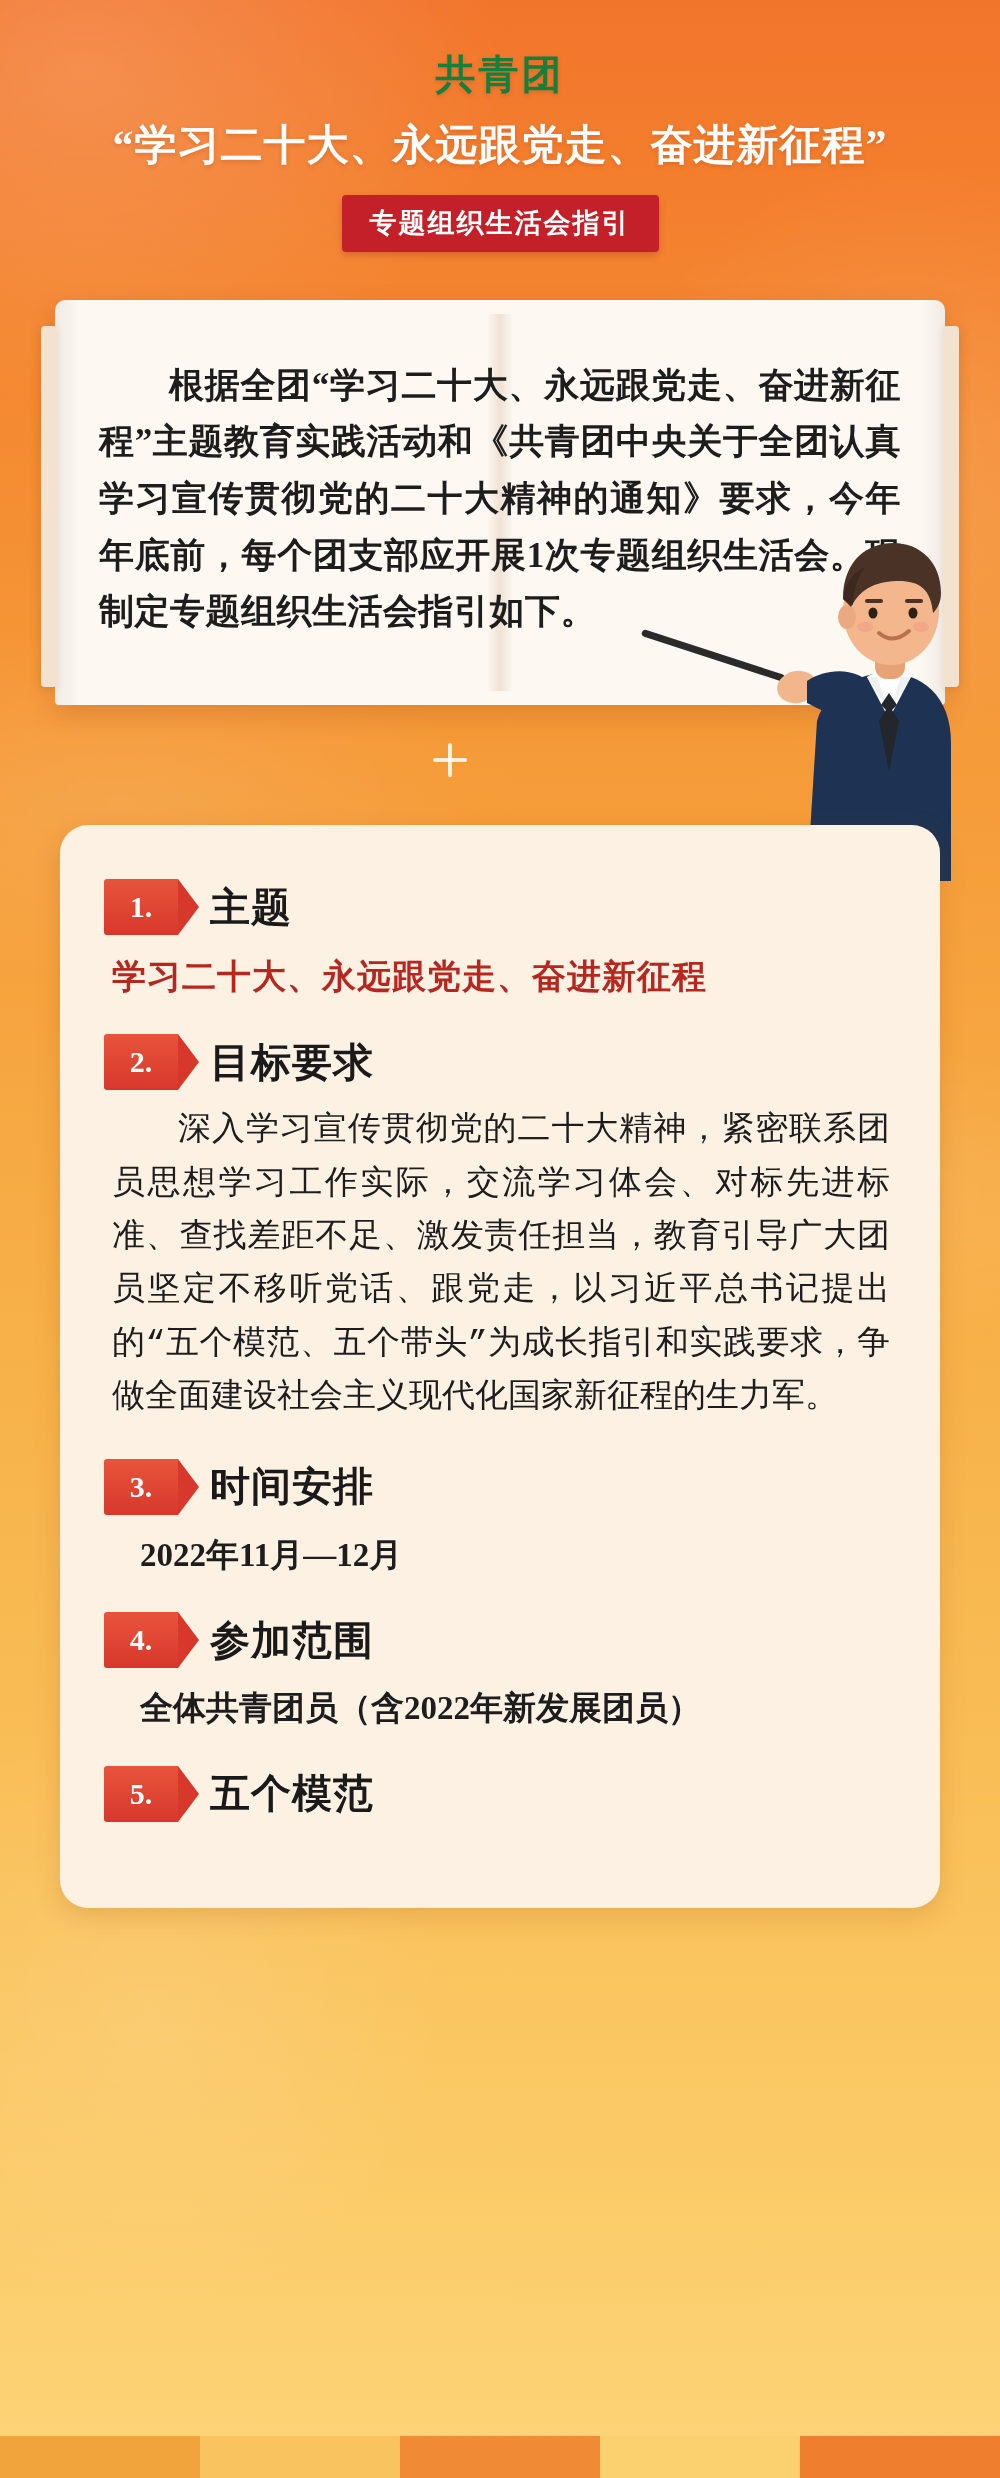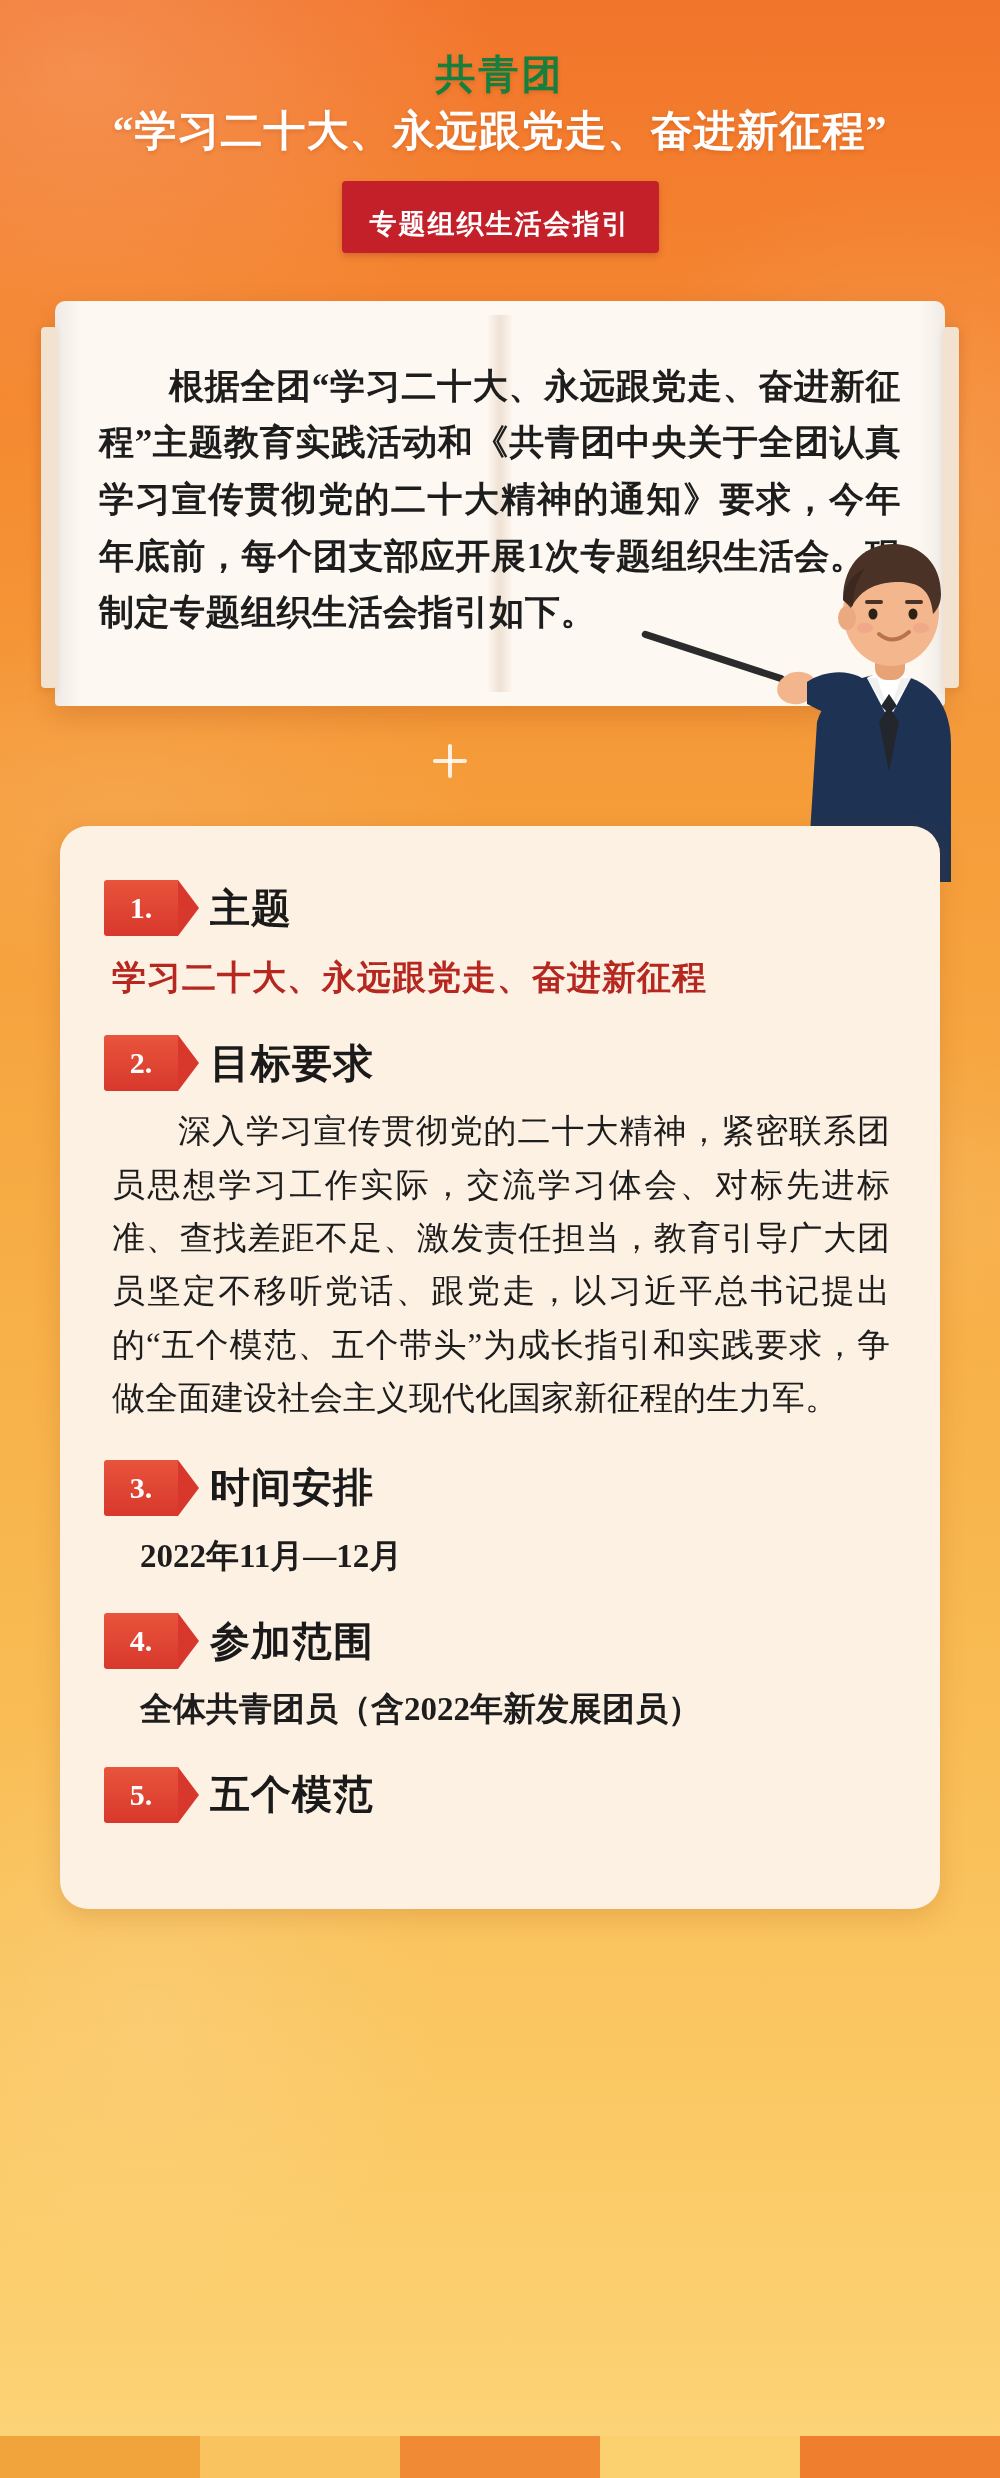--- a/index.html
+++ b/index.html
@@ -55,37 +55,37 @@
     line-height: 1.15;
     text-shadow: 0 2px 4px rgba(170,60,10,0.28);
   }
   .title-line2 {
     font-family: "Liberation Serif", serif;
     font-weight: bold;
     font-size: 42px;
     color: #ffffff;
     letter-spacing: 1px;
     line-height: 1.3;
-    margin-top: 6px;
+    margin-top: 20px;
     text-shadow: 0 2px 4px rgba(170,60,10,0.28);
   }
   .subtitle-wrap {
     margin-top: 22px;
     display: flex;
     justify-content: center;
   }
   .subtitle-badge {
     display: inline-block;
     background: #c3202a;
     color: #ffffff;
     font-family: "Liberation Serif", serif;
     font-weight: bold;
     font-size: 27px;
     letter-spacing: 2px;
-    padding: 25px 28px 11px 28px;
+    padding: 10px 28px 11px 28px;
     border-radius: 4px;
     box-shadow: 0 3px 6px rgba(140,30,20,0.28);
   }
 
   
   .book-wrap {
     position: relative;
     margin: 48px auto 0 auto;
     width: 890px;
     z-index: 4;
@@ -216,21 +216,21 @@
   }
 
   .sec-body {
     font-family: "Liberation Serif", serif;
     font-size: 33px;
     line-height: 1.62;
     color: #1d1d1d;
     padding: 0 6px 0 8px;
     text-align: justify;
   }
-  .indent { text-indent: 66px; }
+  .indent { text-indent: 66px; font-family: Liberation Mono, monospace; }
   .sec-body.theme {
     color: #b5271f;
     font-weight: bold;
     text-align: left;
     font-size: 34px;
     letter-spacing: 1px;
     margin: 12px 0 30px 0;
   }
   .sec-body.plain { padding-left: 36px; margin-bottom: 30px; font-weight: bold; }
   .sec-body.para { margin-bottom: 34px; }

